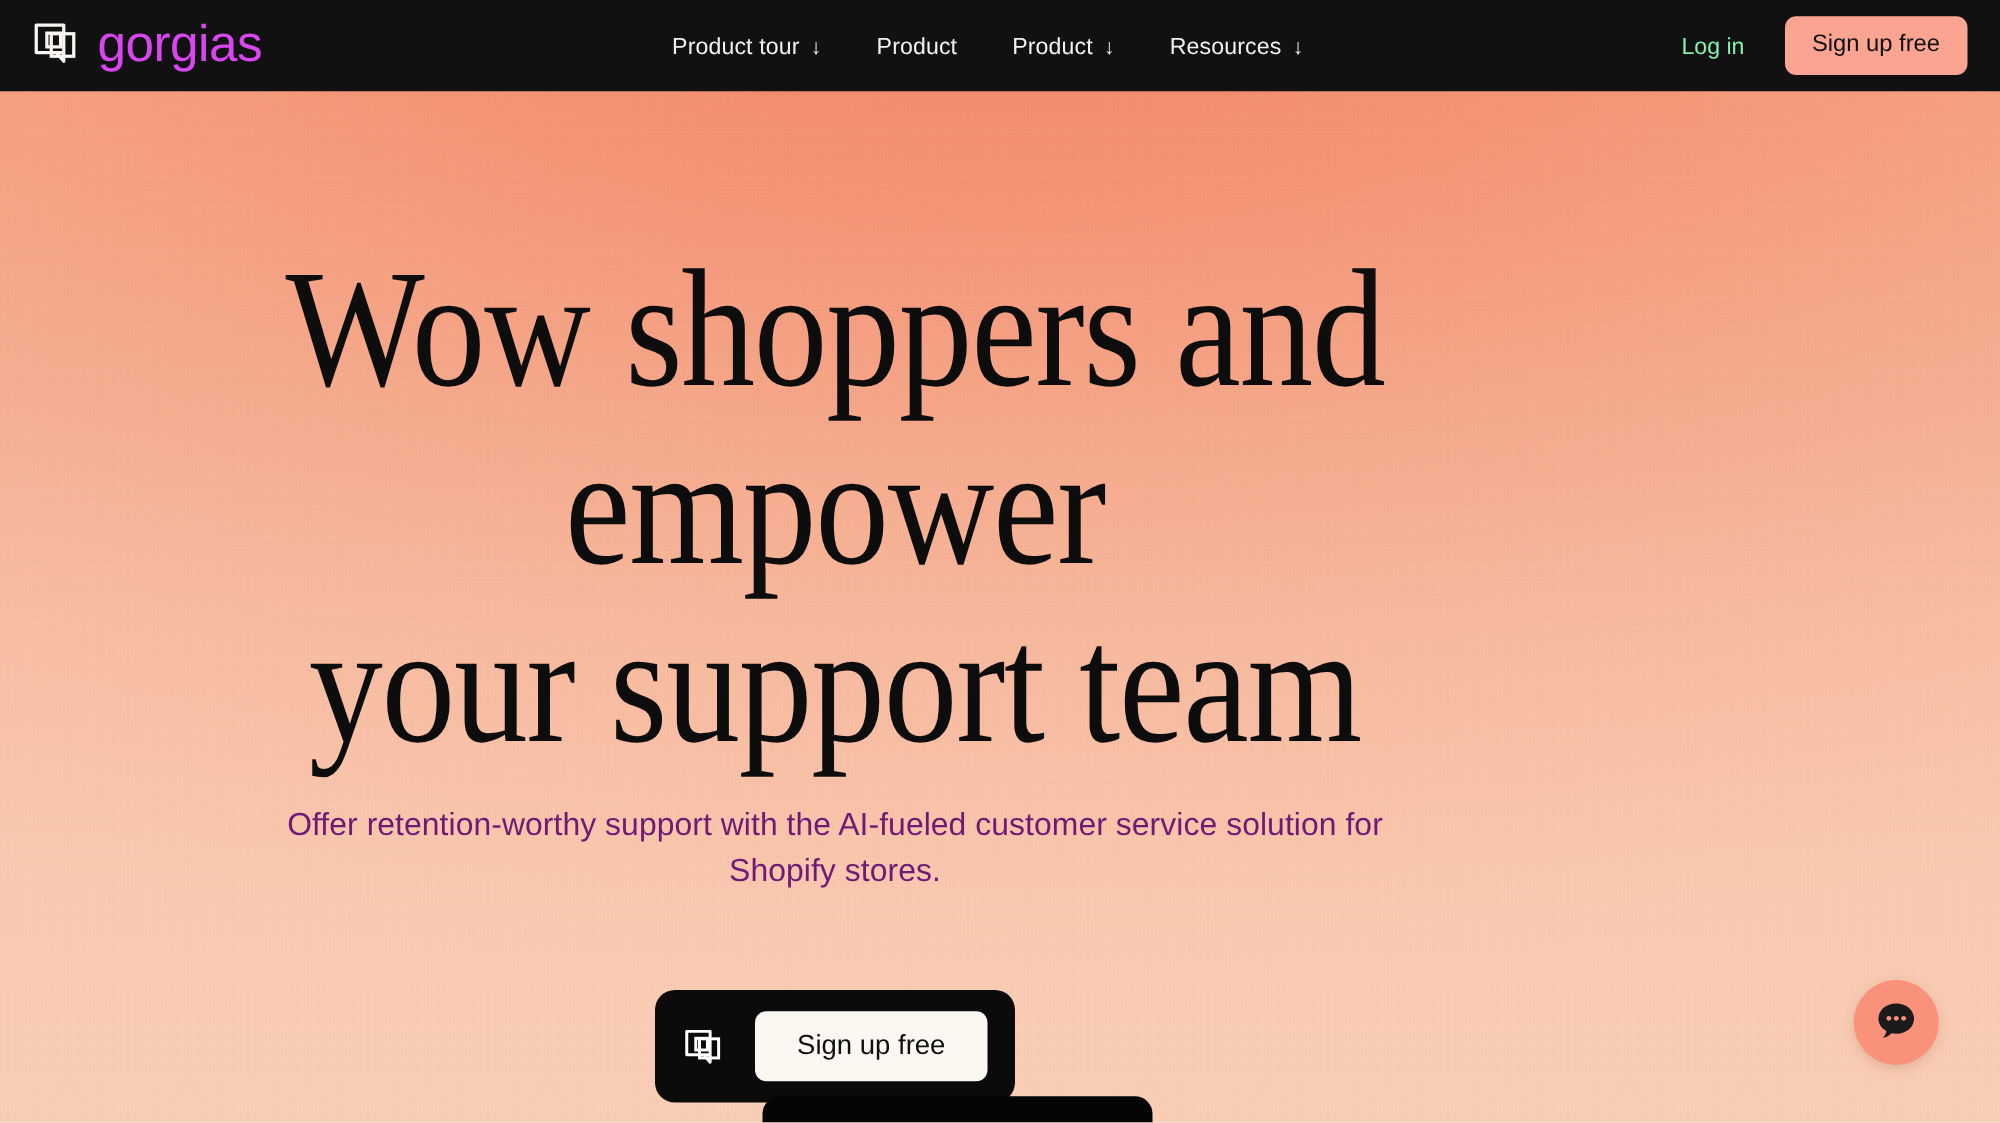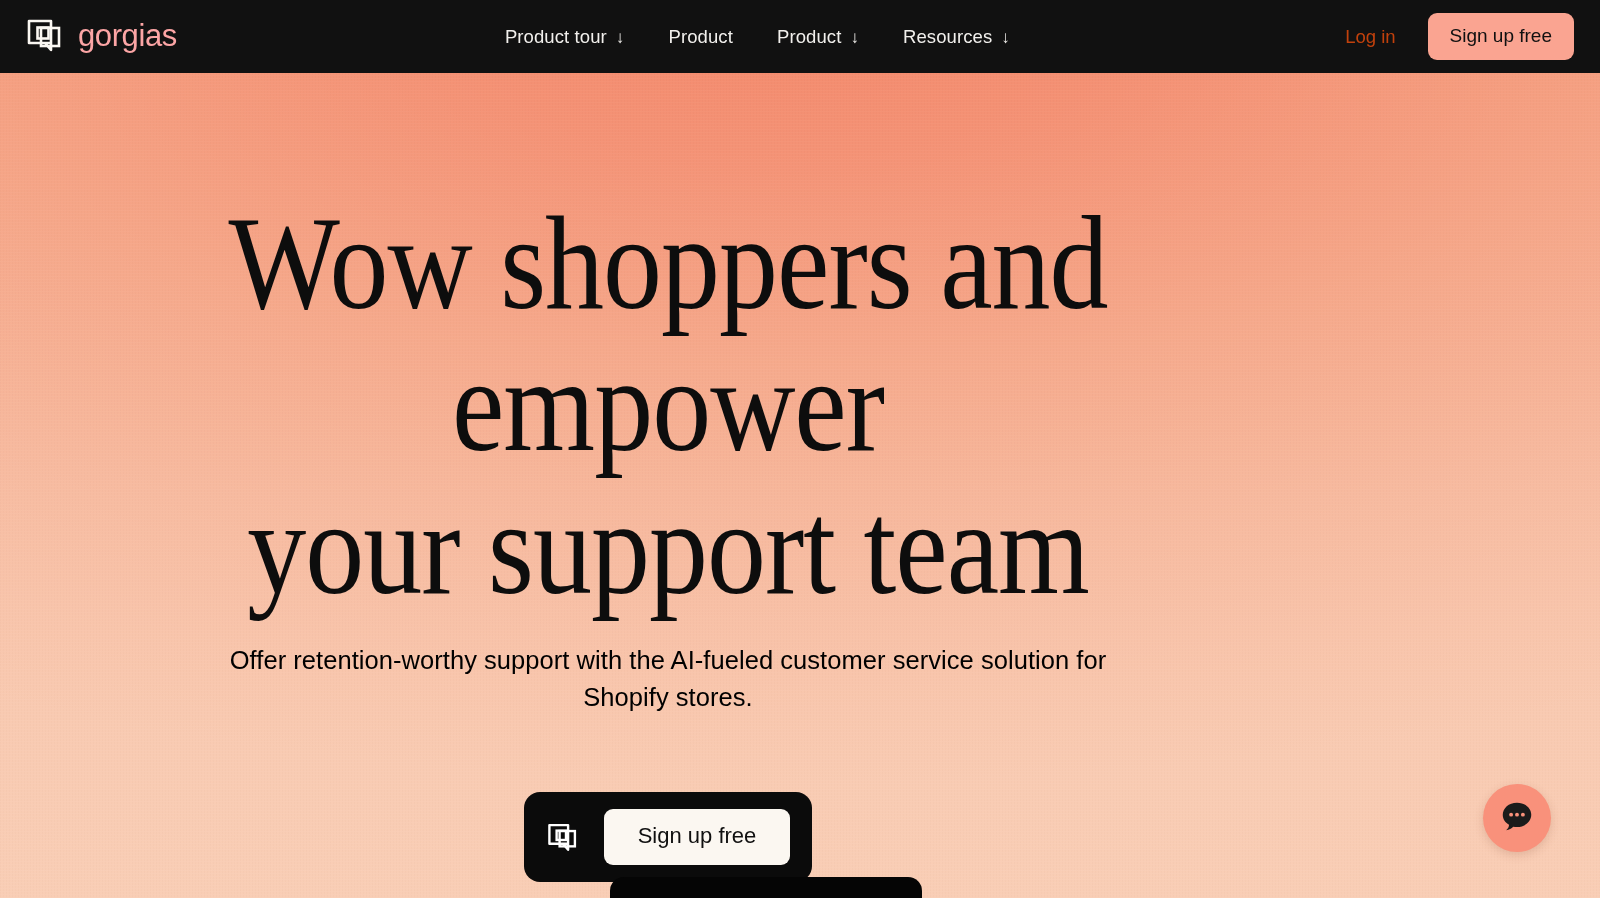--- a/index.html
+++ b/index.html
@@ -68,22 +68,22 @@
   .nav-logo {
     display: flex;
     align-items: center;
     gap: 13px;
     margin-left: 25px;
     cursor: pointer;
     text-decoration: none;
   }
   .nav-logo .logo-mark { display: block; }
   .nav-logo .logo-word {
-    color: #fca5a5;
-    font-size: 31px;
+    color: #d946ef;
+    font-size: 41px;
     letter-spacing: -0.4px;
     line-height: 1;
     padding-bottom: 3px;
   }
 
   .nav-links {
     display: flex;
     align-items: center;
     gap: 44px;
     margin-left: 328px;
@@ -109,21 +109,21 @@
   }
 
   .nav-right {
     display: flex;
     align-items: center;
     margin-left: auto;
     margin-right: 26px;
     gap: 32px;
   }
   .nav-login {
-    color: #c2410c;
+    color: #86efac;
     font-size: 18.5px;
     cursor: pointer;
     text-decoration: none;
     white-space: nowrap;
   }
   .nav-signup {
     background: #FAA491;
     color: #101010;
     font-size: 19px;
     border: none;
@@ -152,21 +152,21 @@
     letter-spacing: -1px;
     font-weight: 400;
     margin: 0 auto;
     padding-top: 104px;
     max-width: 1200px;
     transform: scaleY(1.14);
     transform-origin: top center;
   }
 
   .hero-sub {
-    color: #000000;
+    color: #701a75;
     font-size: 25.5px;
     line-height: 1.45;
     max-width: 880px;
     margin: 0 auto;
     padding-top: 90px;
     letter-spacing: .05px;
   }
 
   
   .cta-wrap {

